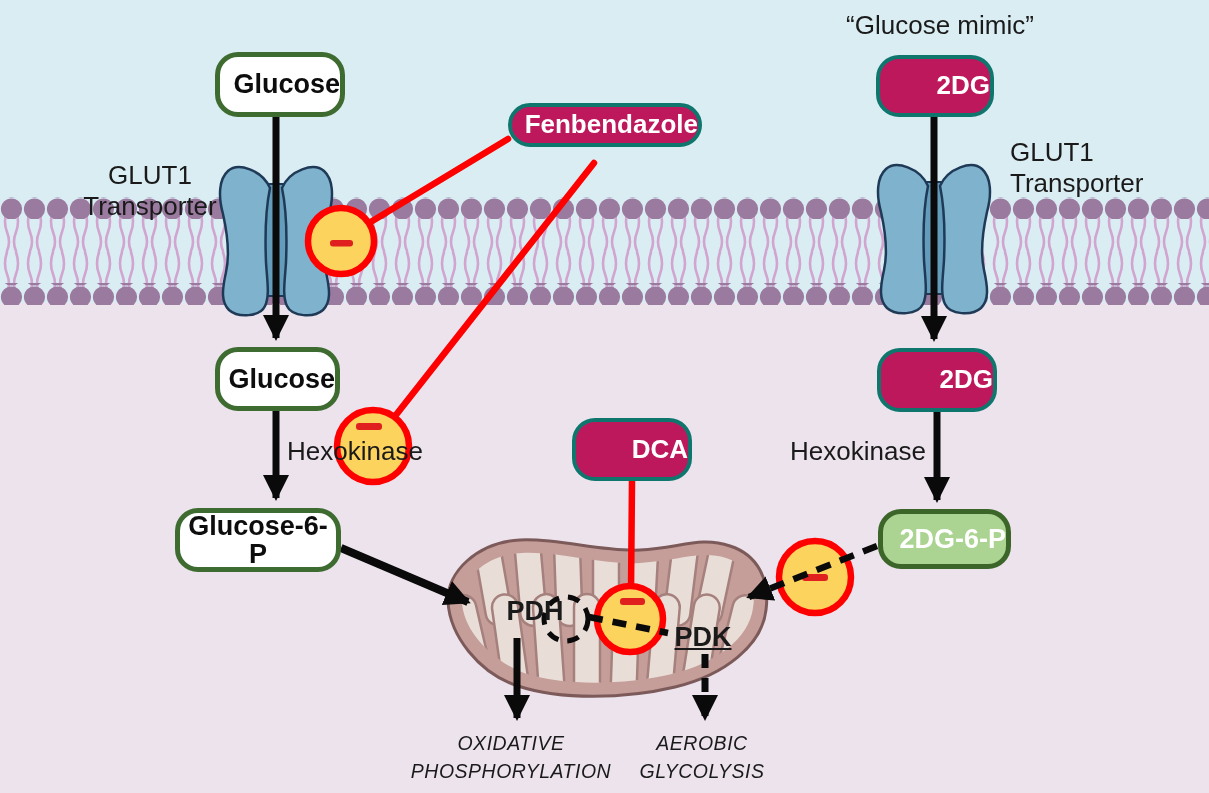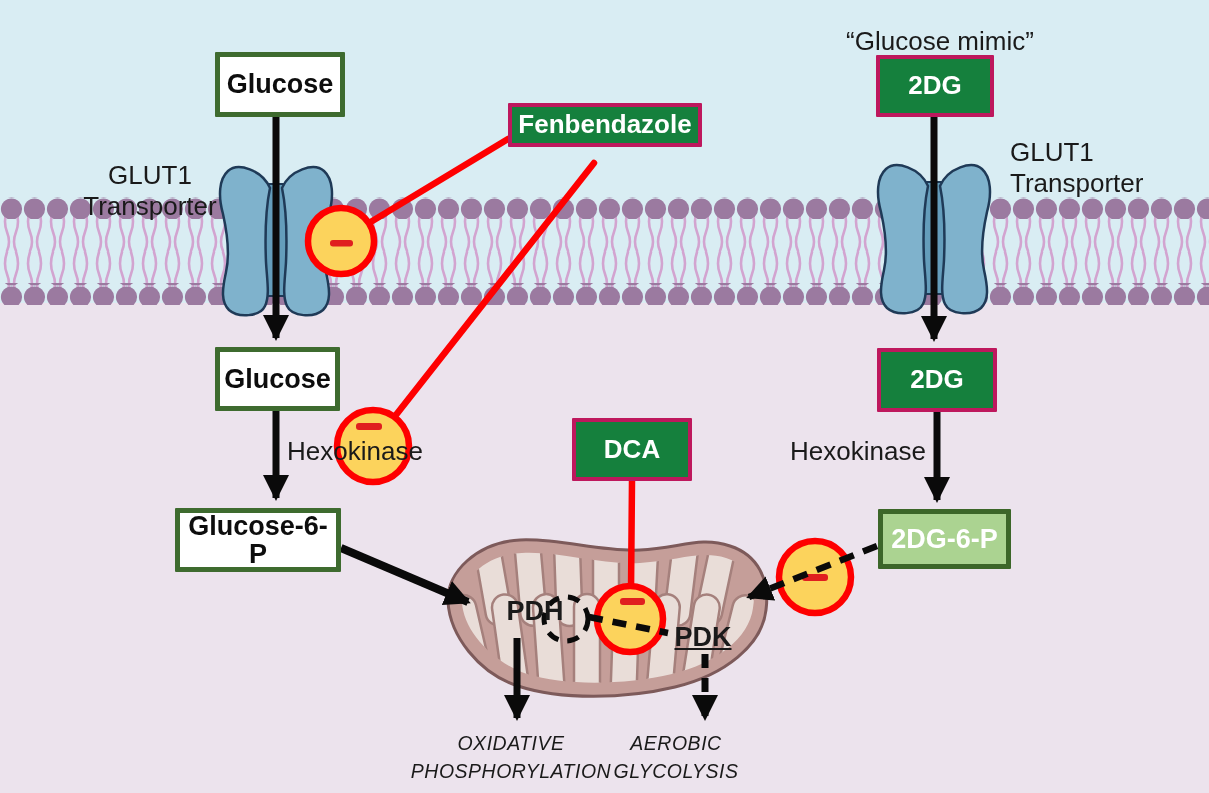--- a/index.html
+++ b/index.html
@@ -2,26 +2,26 @@
 <html><head>
 <meta charset="utf-8">
 <style>
   html,body{margin:0;padding:0;background:#ece3ed;}
   .stage{
     position:relative;width:1209px;height:793px;overflow:hidden;
     font-family:"Liberation Sans", sans-serif;
   }
   .stage svg{position:absolute;left:0;top:0;}
   .node{
-    position:absolute;display:flex;align-items:center;justify-content:center;
-    box-sizing:border-box;border-radius:1px;font-weight:700;text-align:center;
+    position:absolute;display:flex;align-items:center;justify-content:flex-end;
+    box-sizing:border-box;border-radius:23px;font-weight:700;text-align:center;
     line-height:1.05;
   }
   .node.white{background:#ffffff;border:5px solid #3e6b2f;color:#0d0d0d;font-size:27px;}
-  .node.green{background:#15803d;border:4px solid #be185d;color:#ffffff;font-size:26px;}
+  .node.green{background:#be185d;border:4px solid #0f766e;color:#ffffff;font-size:26px;}
   .node.lightgreen{background:#abd391;border:5px solid #3c6629;color:#ffffff;font-size:27px;}
   .lbl{
     position:absolute;color:#1a1a1a;font-size:26px;line-height:1.18;
     white-space:nowrap;
   }
   .lbl.center{text-align:center;}
   .lbl.bold{font-weight:700;font-size:27px;}
   .caption{
     position:absolute;color:#1a1a1a;font-size:19.5px;line-height:1.42;
     text-align:center;letter-spacing:0.5px;white-space:nowrap;font-style:italic;
@@ -168,33 +168,33 @@
   <div class="lbl center" style="left:55px;top:160px;width:190px;">
     <div>GLUT1</div>
     <div>Transporter</div>
   </div>
 
   <div class="lbl" style="left:1010px;top:137px;">
     <div>GLUT1</div>
     <div>Transporter</div>
   </div>
 
-  <div class="lbl center" style="left:830px;top:26px;width:220px;">“Glucose mimic”</div>
+  <div class="lbl center" style="left:830px;top:10px;width:220px;">“Glucose mimic”</div>
 
   <div class="lbl center" style="left:265px;top:436px;width:180px;">Hexokinase</div>
 
   <div class="lbl center" style="left:768px;top:436px;width:180px;">Hexokinase</div>
 
   <div class="lbl bold center" style="left:504px;top:596px;width:62px;">PDH</div>
 
   <div class="lbl bold center" style="left:671px;top:622px;width:64px;text-decoration:underline;">PDK</div>
 
   <div class="caption" style="left:406px;top:730px;width:210px;">
     <div>OXIDATIVE</div>
     <div>PHOSPHORYLATION</div>
   </div>
 
-  <div class="caption" style="left:586px;top:730px;width:180px;">
+  <div class="caption" style="left:612px;top:730px;width:180px;">
     <div>AEROBIC</div>
     <div>GLYCOLYSIS</div>
   </div>
 
 </div>
 
 </body></html>

